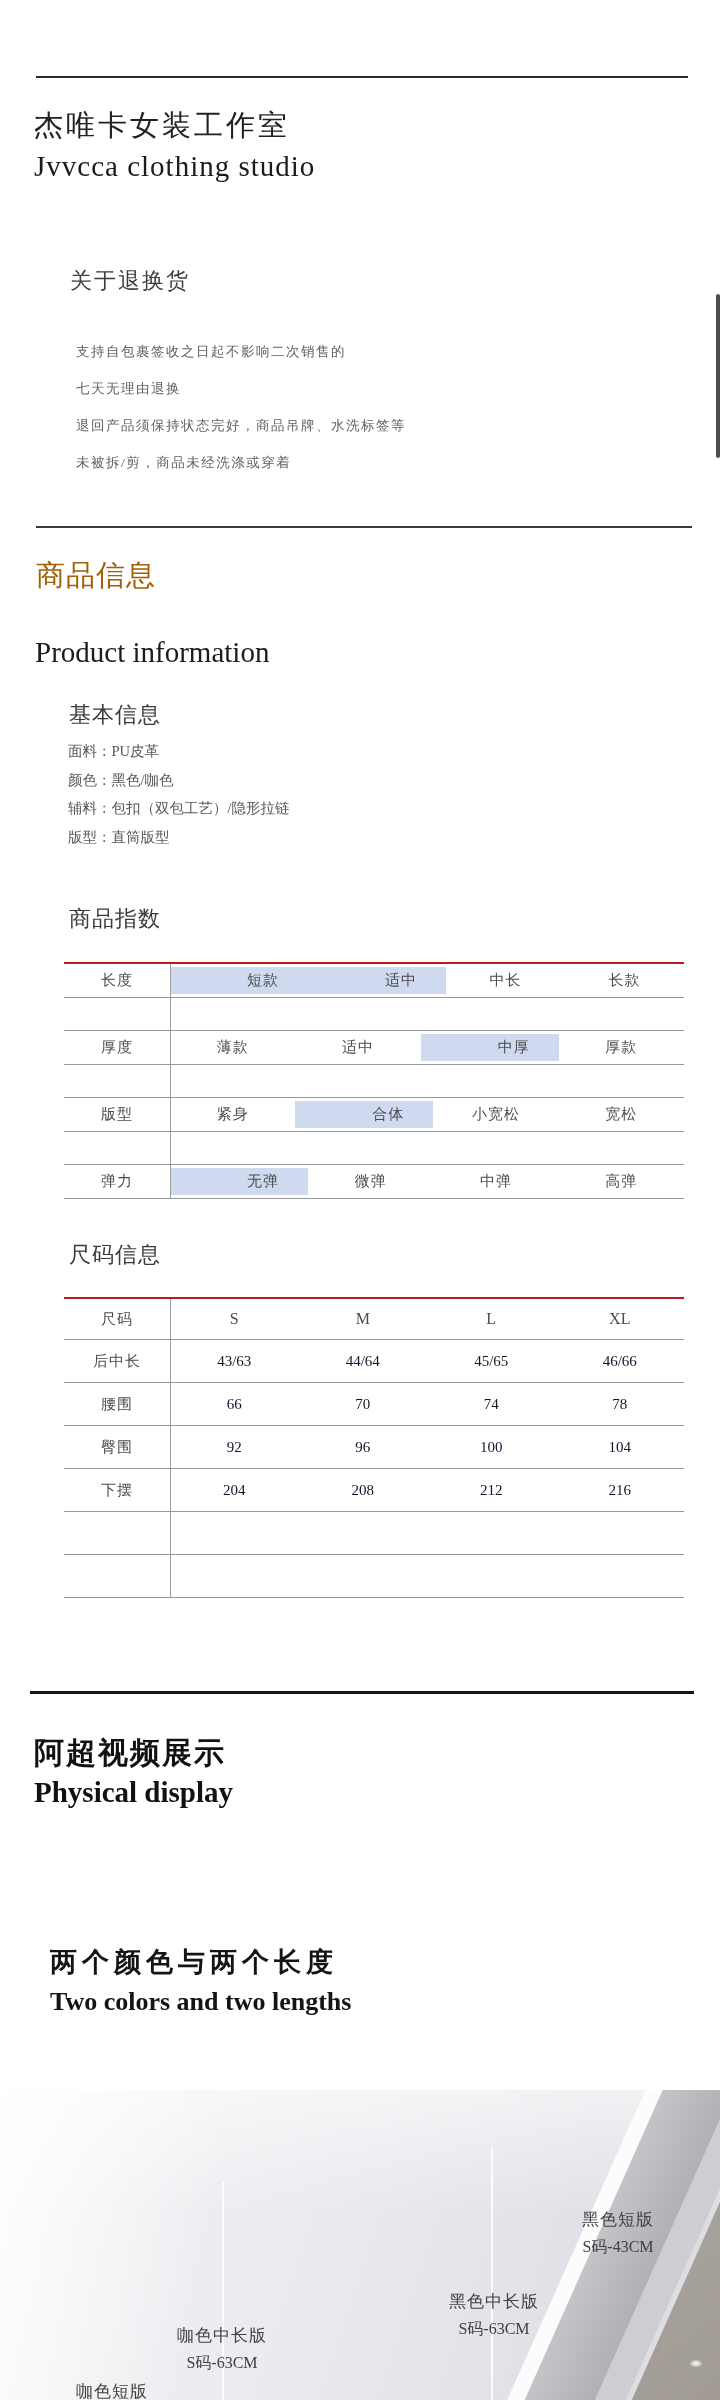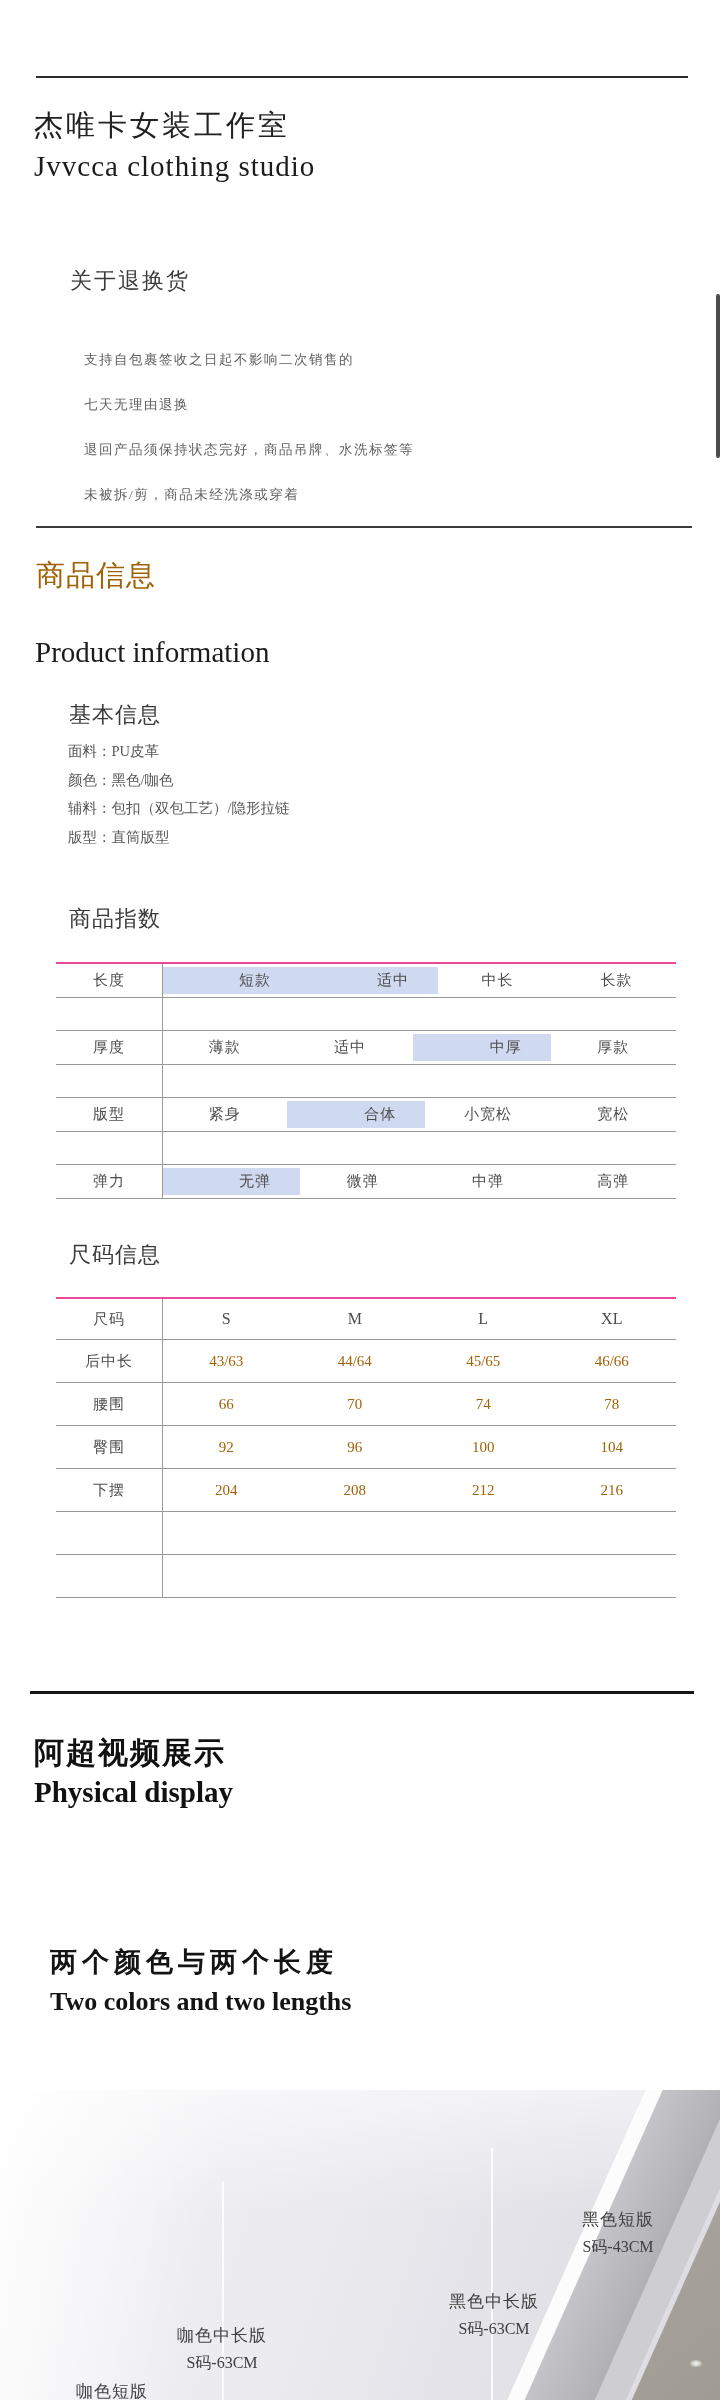--- a/index.html
+++ b/index.html
@@ -14,47 +14,47 @@
   .hr{position:absolute;background:#2f2f2f;}
   .hr1{left:36px;top:76px;width:652px;height:2px;background:#2b2b2b;}
   .hr2{left:36px;top:526px;width:656px;height:2px;background:#3a3a3a;}
   .hr3{left:30px;top:1691px;width:664px;height:3px;background:#161616;}
   
   .brand-cn{left:34px;top:106px;font-size:29px;letter-spacing:3px;color:#222;font-weight:400;}
   .brand-en{left:34px;top:150px;font-size:29px;letter-spacing:1px;color:#1b1b1b;font-weight:400;}
   
   .ret-h{left:70px;top:266px;font-size:22px;letter-spacing:2px;color:#3c3c3c;font-weight:400;}
   .policy{left:68px;top:329px;font-size:13.5px;line-height:29px;color:#5f5f5f;letter-spacing:1.5px;}
-  .policy p{margin:16px;font-family:Liberation Serif, serif;}
+  .policy p{margin:8px;font-family:Liberation Serif, serif;}
   .scrollbar{left:716px;top:294px;width:4px;height:164px;background:#4d4d4d;border-radius:2px;}
   
   .prod-cn{left:36px;top:556px;font-size:29px;letter-spacing:1px;color:#a16207;font-weight:400;}
   .prod-en{left:35px;top:599px;font-size:29px;color:#1b1b1b;font-weight:400;margin-top:37px;}
   .sub-h{font-size:22px;letter-spacing:1px;color:#3a3a3a;font-weight:400;}
   .basic-h{left:69px;top:700px;}
   .specs{left:68px;top:737px;font-size:14.5px;line-height:28.5px;color:#575757;}
   .specs p{margin:0;}
   .index-h{left:69px;top:904px;}
   .size-h{left:69px;top:1240px;}
   
-  .tbl{position:absolute;left:56px;width:620px;border-top:2px solid #ec4899;}
+  .tbl{position:absolute;left:64px;width:620px;border-top:2px solid #b91c1c;}
   .tbl-index{top:962px;}
   .tbl-size{top:1297px;}
   .vline{position:absolute;left:106px;top:0;bottom:0;width:1px;background:#9b9b9b;}
   .trow{display:flex;border-bottom:1px solid #979797;align-items:center;}
   .trow.content{height:33px;}
   .trow.spacer{height:32px;}
   .srow{display:flex;border-bottom:1px solid #979797;align-items:center;height:42px;}
   .srow.head{height:40px;}
   .srow.empty{height:42px;}
   .tlabel{width:106px;text-align:center;font-size:15px;color:#4c4c4c;letter-spacing:1px;}
   .tcell{flex:1;display:flex;align-items:center;justify-content:center;font-size:15px;color:#4c4c4c;}
   .opt{display:inline-block;min-width:90px;text-align:center;padding:4px 0;letter-spacing:1px;}
   .hl{background:var(--hl,#cfd9f0);padding-left:48px;}
-  .sval{font-size:15px;color:#a16207;}
+  .sval{font-size:15px;color:#0f172a;}
   .shead{font-size:16px;color:#4c4c4c;}
   
   .video-cn{left:34px;top:1733px;font-size:30px;font-weight:700;letter-spacing:2px;color:#111;}
   .video-en{left:34px;top:1776px;font-size:29px;font-weight:700;color:#111;}
   
   .colors-cn{left:50px;top:1944px;font-size:27px;font-weight:700;letter-spacing:5px;color:#141414;}
   .colors-en{left:50px;top:1987px;font-size:26px;font-weight:700;color:#141414;}
   
   .photo{position:absolute;left:0;top:2090px;width:720px;height:310px;overflow:hidden;
     background:linear-gradient(108deg,#f4f4f6 0%,#eaeaef 45%,#e2e2e8 72%,#dadae0 100%);}

